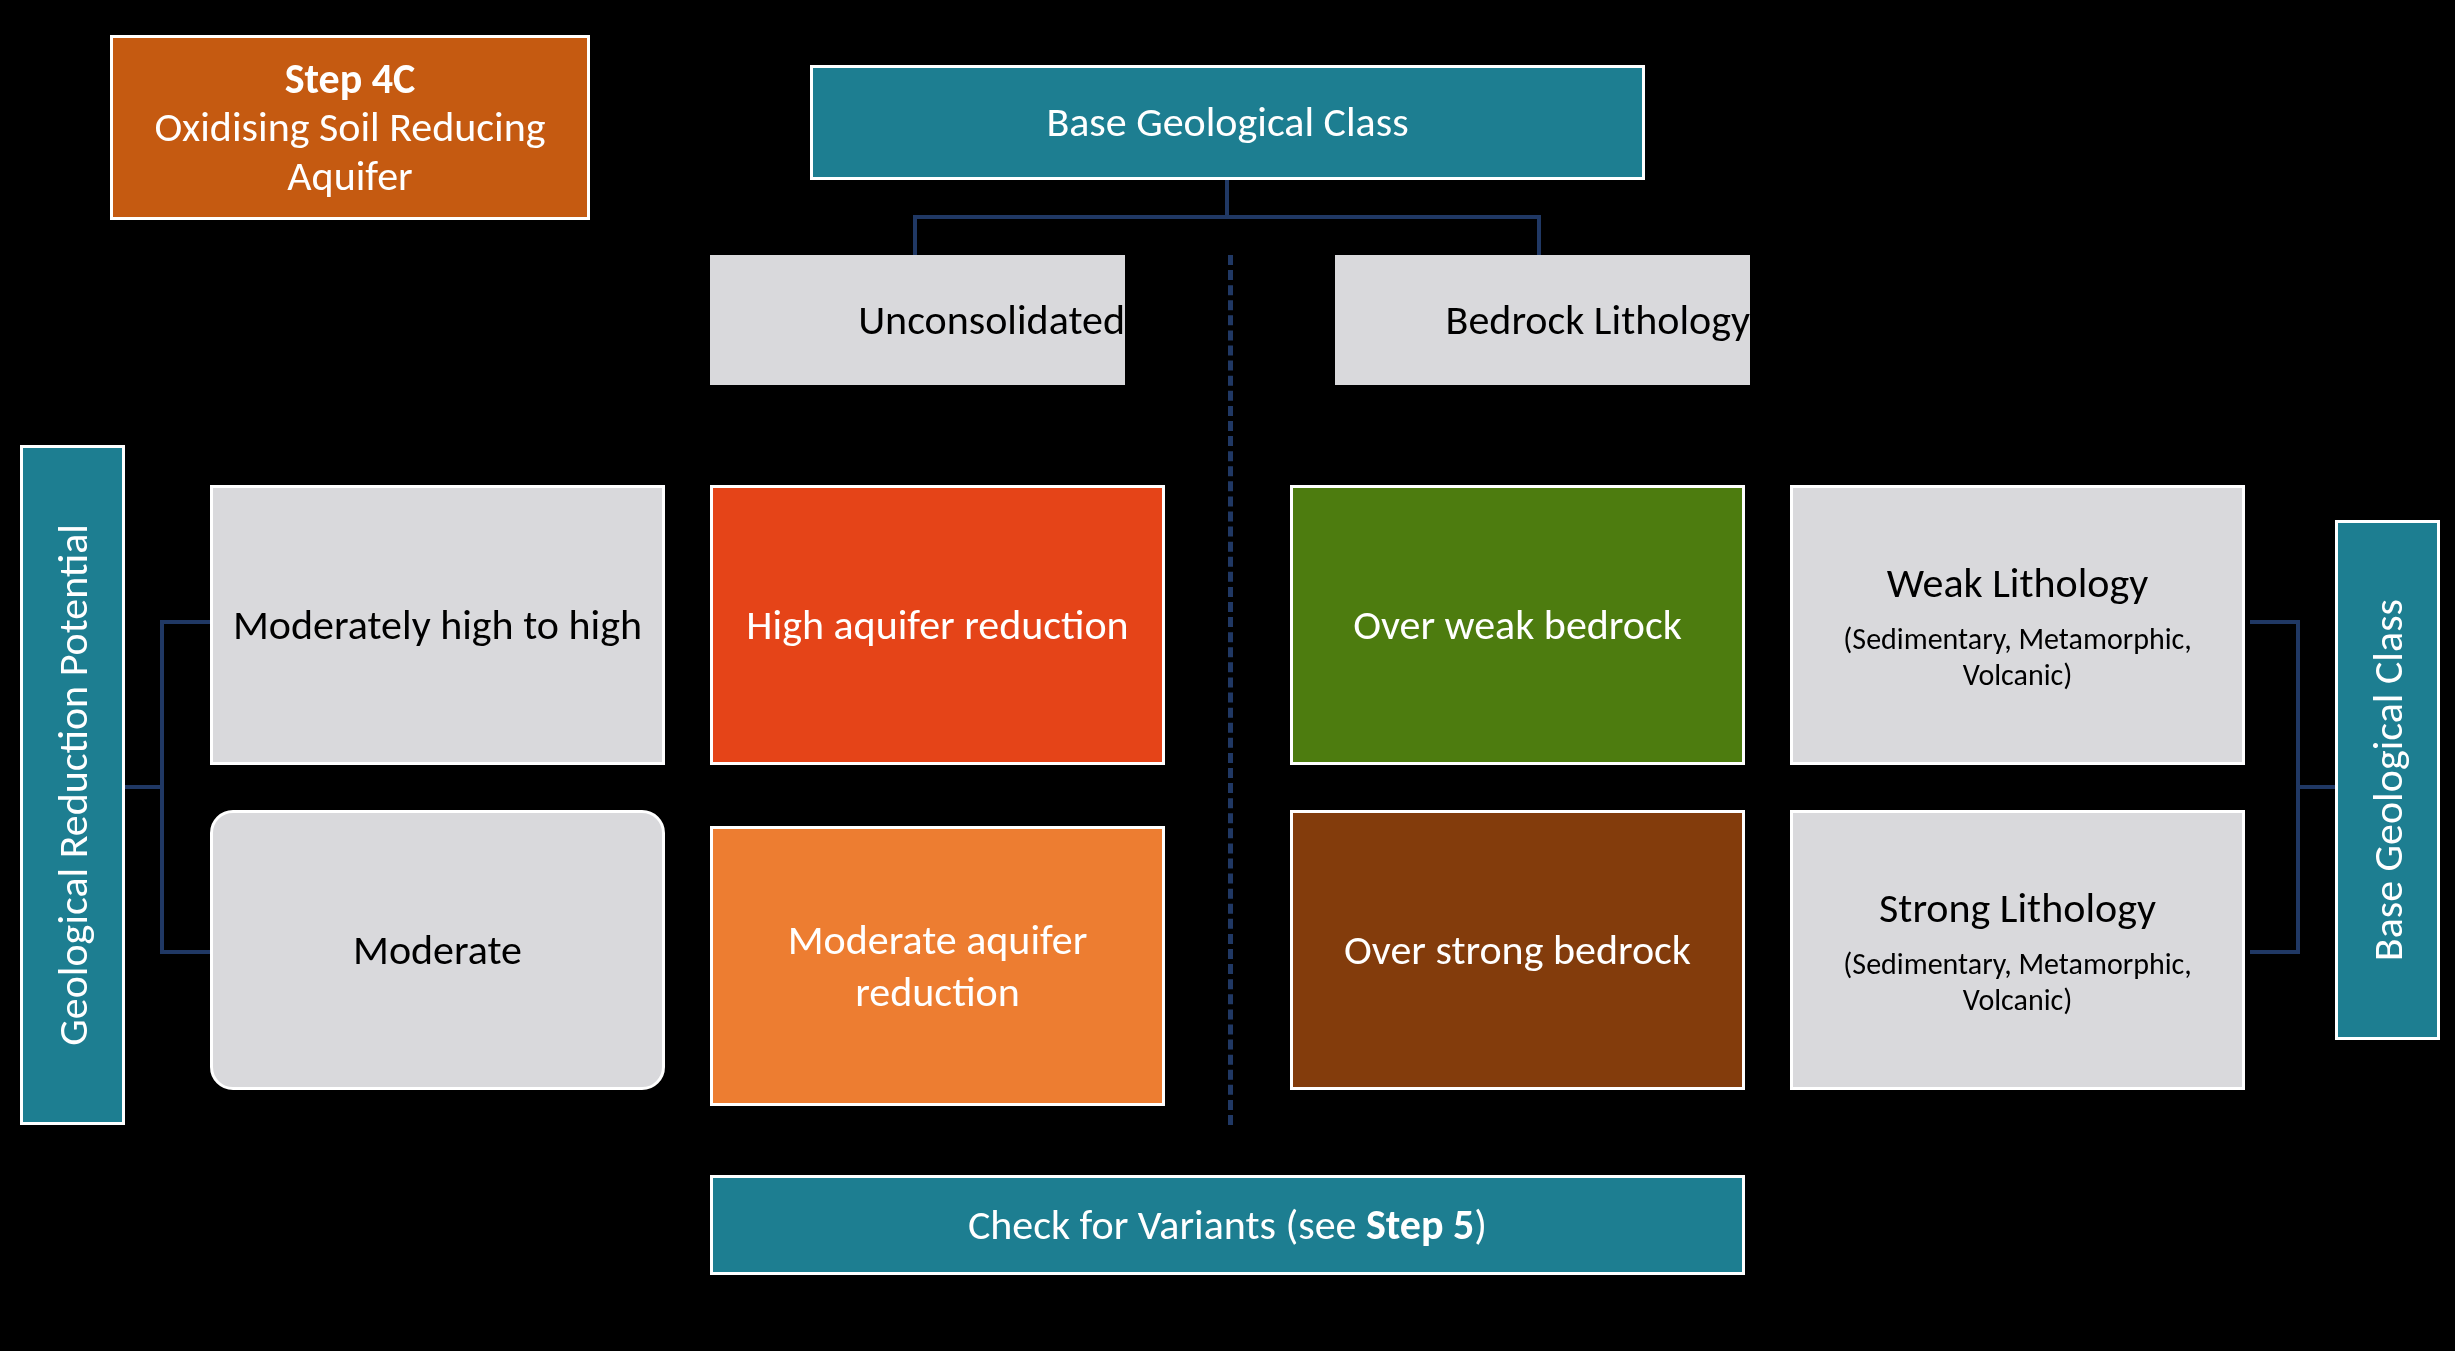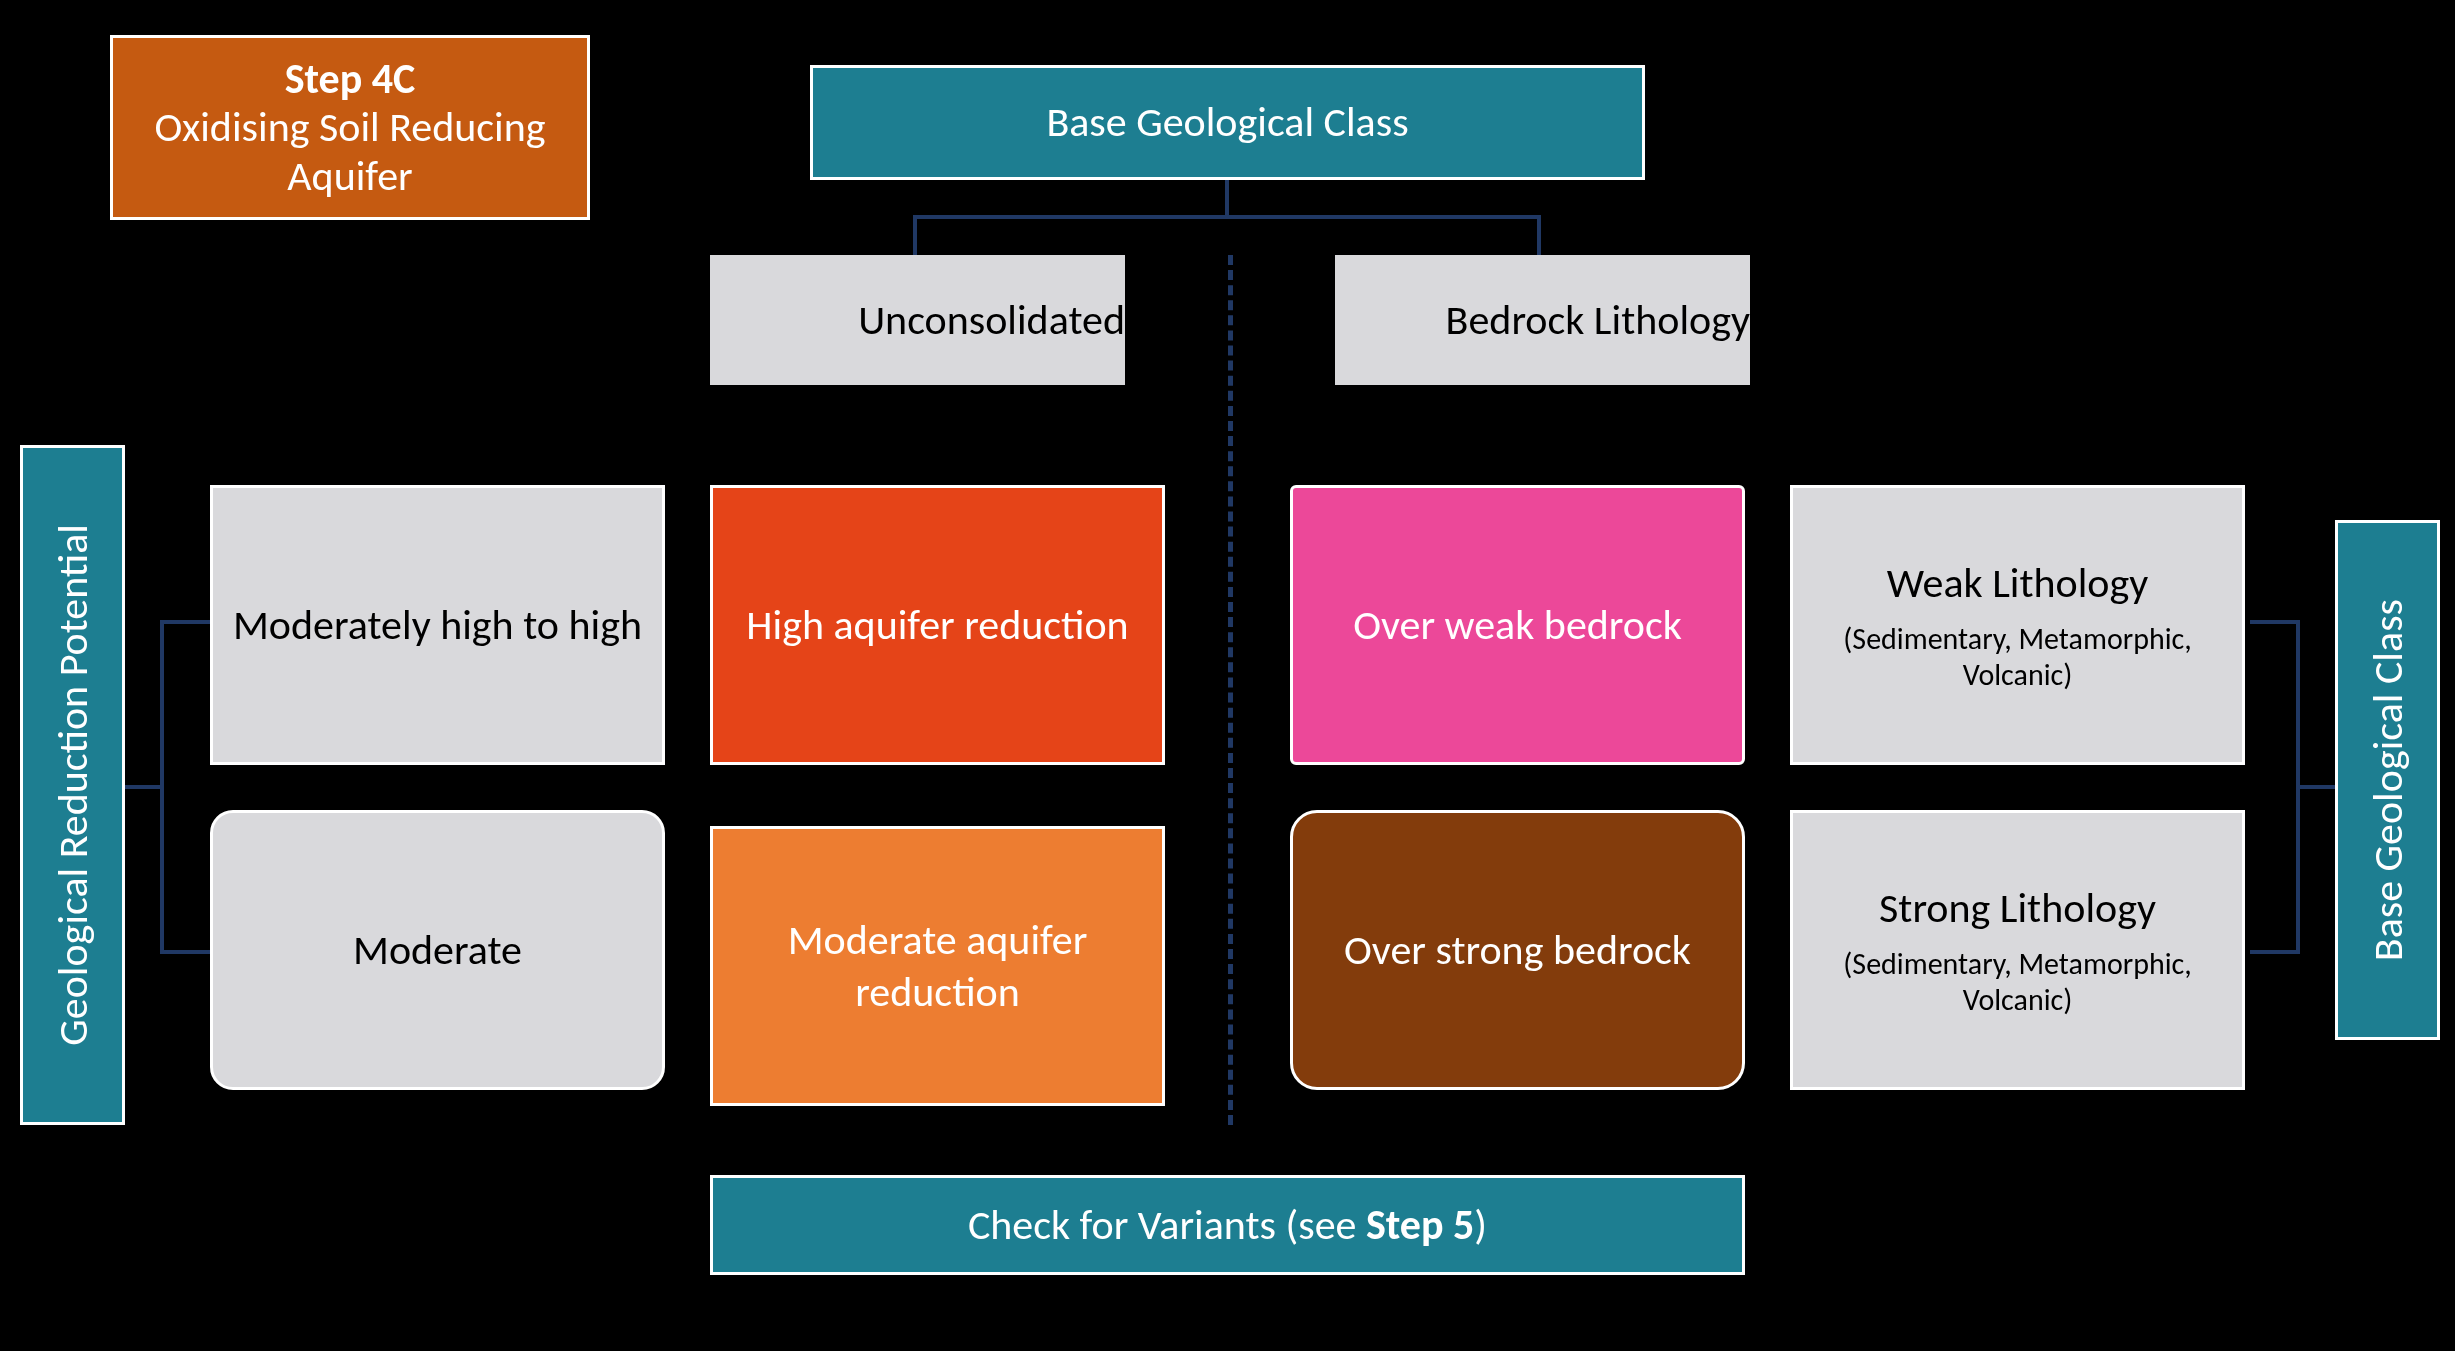--- a/index.html
+++ b/index.html
@@ -19,22 +19,22 @@
     justify-content: center;
     text-align: center;
     border: 3px solid #fff;
   }
   .teal { background: #1d7e91; color: #fff; }
   .orange-dark { background: #c55a11; color: #fff; }
   .lightgrey { background: #d9d9dc; color: #000; }
   .noborder-grey { background: #d9d9dc; color: #000; border: none; align-items: flex-end; }
   .ored { background: #e54418; color: #fff; }
   .orange { background: #ed7d31; color: #fff; }
-  .brick { background: #ec4899; color: #fff; border-radius: 6px; }
-  .brown { background: #833c0c; color: #fff; border-radius: 27px; }
+  .brick { background: #4d7c0f; color: #fff; }
+  .brown { background: #833c0c; color: #fff; }
 
   .title-small { font-size: 42px; line-height: 1.15; font-weight: 400; }
   .title-bold { font-weight: 700; }
 
   .vlabel {
     writing-mode: vertical-rl;
     transform: rotate(180deg);
     font-size: 42px;
   }
   .main-text { font-size: 42px; line-height: 1.25; }

